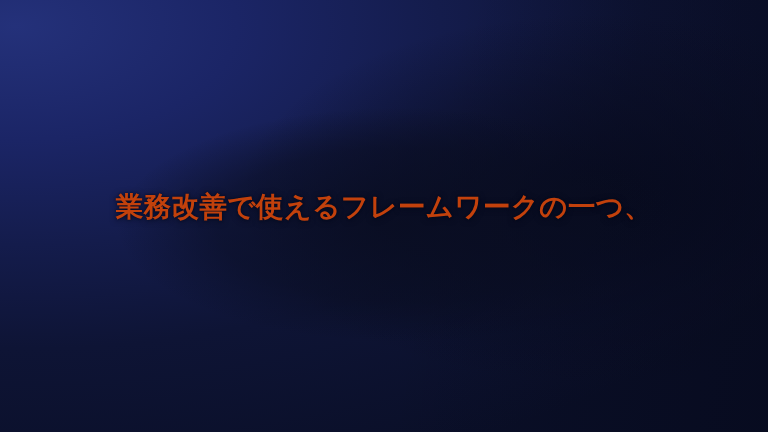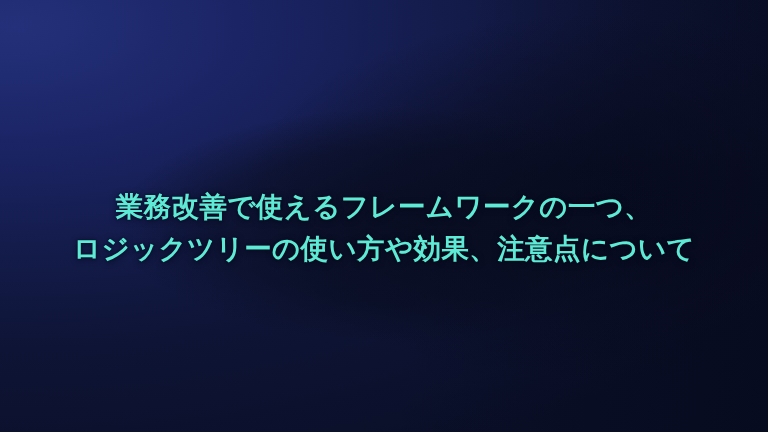--- a/index.html
+++ b/index.html
@@ -50,21 +50,21 @@
     inset: 0;
     background: radial-gradient(46% 34% at 52% 52%, rgba(9,13,33,0.88) 0%, rgba(9,13,33,0.55) 52%, rgba(9,13,33,0) 80%);
     pointer-events: none;
   }
   .title-block {
     position: absolute;
     left: 0;
     right: 0;
     top: 186px;
     text-align: center;
-    color: #5eead4;
+    color: #c2410c;
     z-index: 5;
   }
   .title-line {
     display: block;
     font-size: 27.5px;
     font-weight: 700;
     line-height: 42px;
     letter-spacing: 0.4px;
     white-space: nowrap;
     text-shadow: 0 1px 6px rgba(4,8,26,0.85), 0 0 2px rgba(4,8,26,0.7);
@@ -177,16 +177,15 @@
         <path d="M-40.0 NaNL-30.0 NaNL-20.0 NaNL-10.0 NaNL0.0 686.2L10.0 688.7L20.0 690.7L30.0 692.5L40.0 694.0L50.0 695.5L60.0 696.7L70.0 697.8L80.0 698.7L90.0 699.5L100.0 700.2L110.0 700.7L120.0 701.0L130.0 701.2L140.0 701.2L150.0 701.1L160.0 700.8L170.0 700.3L180.0 699.7L190.0 698.8L200.0 697.9L210.0 696.7L220.0 695.3L230.0 693.8L240.0 692.1L250.0 690.2L260.0 688.1L270.0 685.8L280.0 683.3L290.0 680.7L300.0 677.8L310.0 674.8L320.0 671.6L330.0 668.2L340.0 664.6L350.0 660.8L360.0 656.9L370.0 652.8L380.0 648.5L390.0 644.0L400.0 639.3L410.0 634.5L420.0 629.6L430.0 624.5L440.0 619.2L450.0 613.8L460.0 608.2L470.0 602.5L480.0 596.7L490.0 590.7L500.0 584.7L510.0 578.5L520.0 572.2L530.0 565.8L540.0 559.3L550.0 552.7L560.0 546.1L570.0 539.4L580.0 532.6L590.0 525.7L600.0 518.9L610.0 511.9L620.0 504.9L630.0 497.9L640.0 490.9L650.0 483.9L660.0 476.9L670.0 469.8L680.0 462.8L690.0 455.8L700.0 448.8L710.0 441.8L720.0 434.9L730.0 428.0L740.0 421.1L750.0 414.4L760.0 407.6L770.0 401.0L780.0 394.4L790.0 387.9L800.0 381.4L810.0 375.1" stroke="rgb(57,72,238)" stroke-width="1.61" opacity="0.92" fill="none"></path>
         <path d="M-40.0 NaNL-30.0 NaNL-20.0 NaNL-10.0 NaNL0.0 702.1L10.0 704.6L20.0 706.7L30.0 708.6L40.0 710.2L50.0 711.7L60.0 713.0L70.0 714.1L80.0 715.1L90.0 716.0L100.0 716.7L110.0 717.2L120.0 717.6L130.0 717.9L140.0 717.9L150.0 717.8L160.0 717.6L170.0 717.1L180.0 716.5L190.0 715.7L200.0 714.8L210.0 713.6L220.0 712.3L230.0 710.8L240.0 709.0L250.0 707.2L260.0 705.1L270.0 702.8L280.0 700.3L290.0 697.7L300.0 694.8L310.0 691.8L320.0 688.6L330.0 685.1L340.0 681.5L350.0 677.7L360.0 673.8L370.0 669.6L380.0 665.3L390.0 660.8L400.0 656.1L410.0 651.3L420.0 646.2L430.0 641.1L440.0 635.8L450.0 630.3L460.0 624.7L470.0 618.9L480.0 613.0L490.0 607.0L500.0 600.9L510.0 594.6L520.0 588.3L530.0 581.8L540.0 575.3L550.0 568.7L560.0 561.9L570.0 555.2L580.0 548.3L590.0 541.4L600.0 534.4L610.0 527.4L620.0 520.4L630.0 513.3L640.0 506.3L650.0 499.2L660.0 492.1L670.0 485.0L680.0 477.9L690.0 470.8L700.0 463.7L710.0 456.7L720.0 449.7L730.0 442.8L740.0 435.9L750.0 429.1L760.0 422.3L770.0 415.6L780.0 409.0L790.0 402.4L800.0 396.0L810.0 389.6" stroke="rgb(58,74,240)" stroke-width="1.65" opacity="0.95" fill="none"></path>
       </g>
   </svg>
 
   <div class="bg-vignette"></div>
   <div class="center-dim"></div>
 
   <div class="title-block">
     <span class="title-line">業務改善で使えるフレームワークの一つ、</span>
-    <span class="title-line">ロジックツリーの使い方や効果、注意点について</span>
   </div>
 
 </div>
 
 </body></html>

